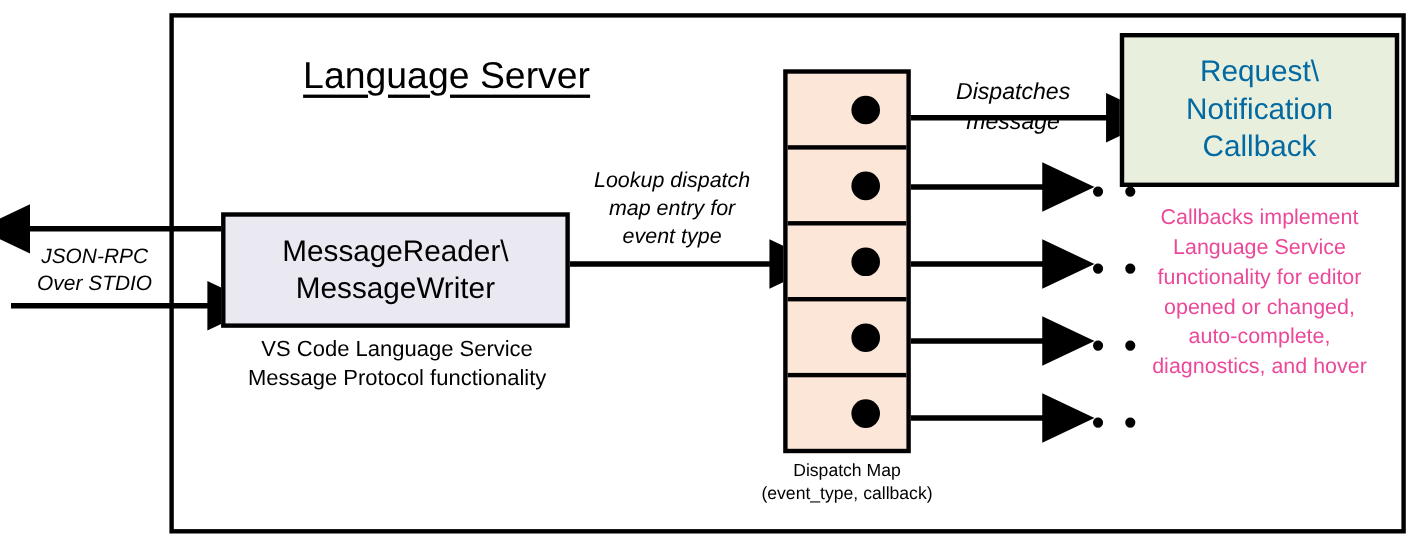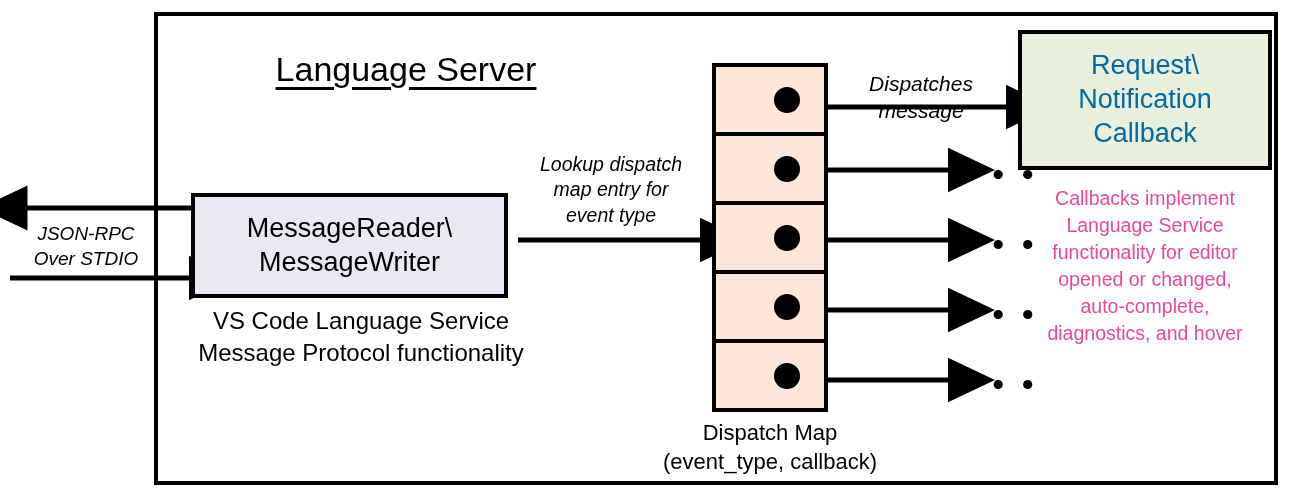--- a/index.html
+++ b/index.html
@@ -9,37 +9,37 @@
   
   .frame{position:absolute;left:154px;top:12px;width:1124px;height:473px;
          border:4px solid #000;box-sizing:border-box;}
 
   .title{position:absolute;left:236px;top:50px;width:340px;
          font-size:34px;color:#000;text-align:center;
          text-decoration:underline;text-underline-offset:6px;
          white-space:nowrap;}
 
   
-  .mrw-box{position:absolute;left:191px;top:193px;width:317px;height:105px;
+  .mrw-box{position:absolute;left:201px;top:193px;width:317px;height:105px;
            background:#eae9f2;border:4px solid #000;box-sizing:border-box;
            display:flex;flex-direction:column;align-items:center;justify-content:center;
            font-size:27px;line-height:1.24;color:#000;}
   .mrw-cap{position:absolute;left:186px;top:305px;width:350px;text-align:center;
-           font-size:24px;line-height:1.32;color:#000;}
+           font-size:20px;line-height:1.32;color:#000;}
 
   
   .dmap{position:absolute;left:712px;top:63px;width:116px;height:349px;
         border:4px solid #000;box-sizing:border-box;background:#fbe6d8;
         display:flex;flex-direction:column;}
   .dcell{flex:1 1 0;position:relative;border-bottom:4px solid #000;box-sizing:border-box;}
   .dcell:last-child{border-bottom:none;}
   .ddot{position:absolute;left:58px;top:50%;width:26px;height:26px;margin-top:-13px;
         background:#000;border-radius:50%;}
   .dmap-cap{position:absolute;left:648px;top:418px;width:244px;text-align:center;
-            font-size:22px;line-height:1.33;color:#000;}
+            font-size:16px;line-height:1.33;color:#000;}
 
   
   .cb-box{position:absolute;left:1018px;top:30px;width:254px;height:140px;
           background:#e8efdd;border:4px solid #000;box-sizing:border-box;
           display:flex;flex-direction:column;align-items:center;justify-content:center;
           font-size:27px;line-height:1.25;color:#0369a1;}
   .cb-cap{position:absolute;left:1004px;top:185px;width:282px;text-align:center;
           font-size:19.5px;line-height:1.38;color:#ec4899;}
 
   

